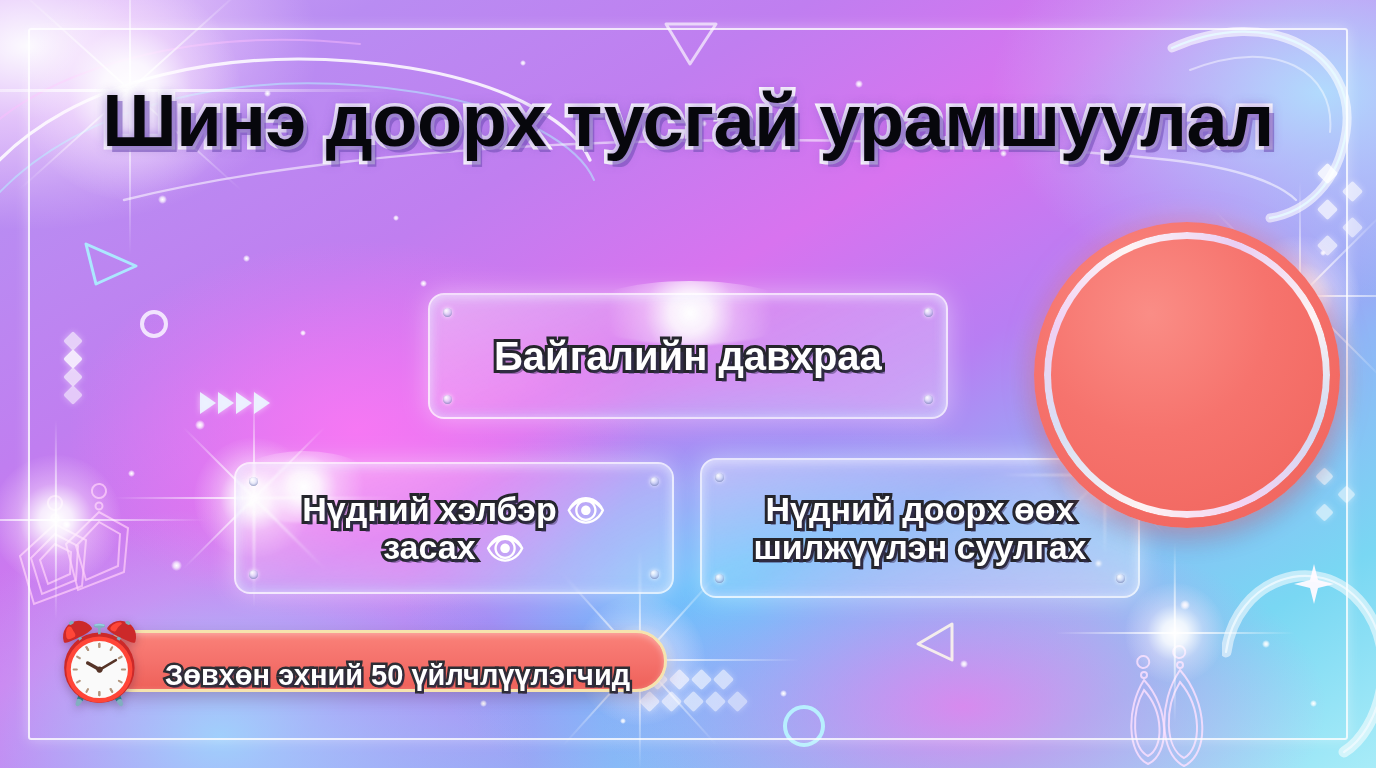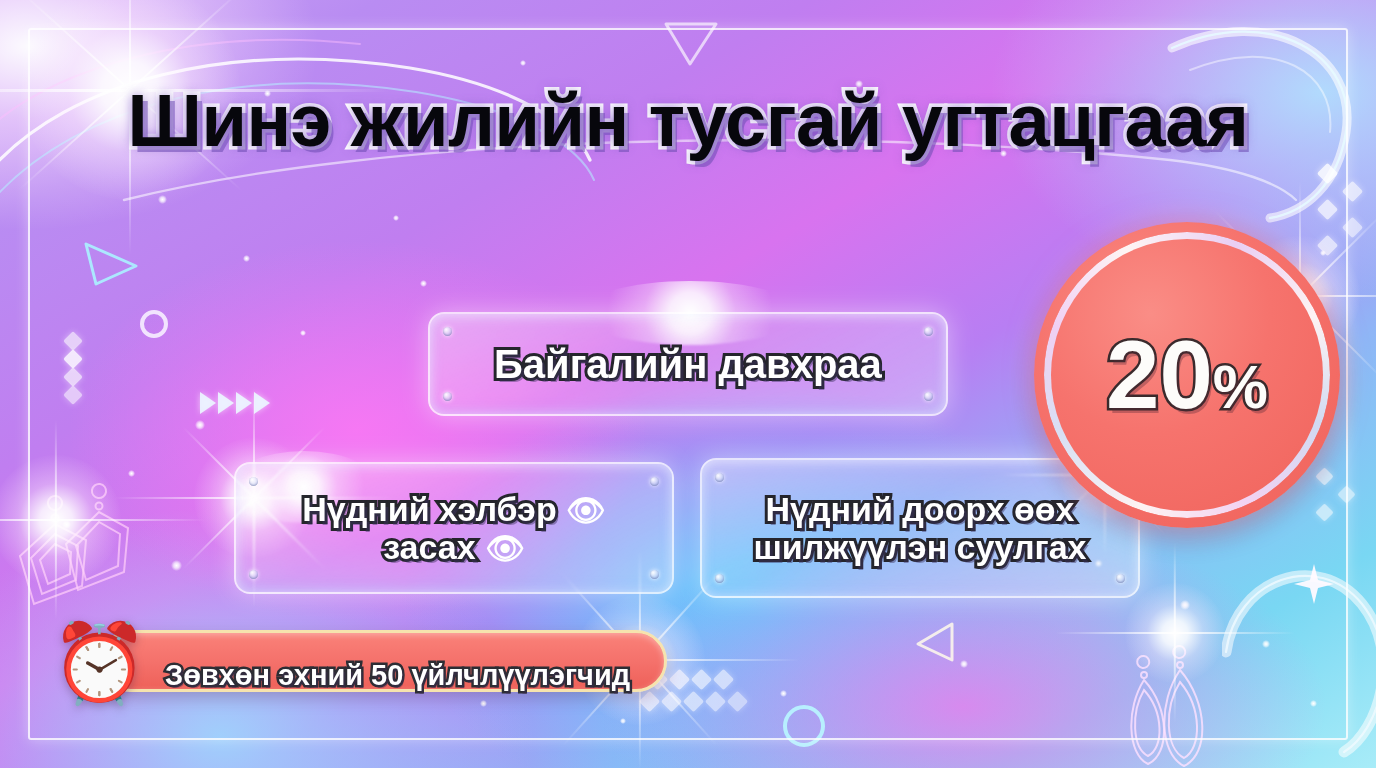--- a/index.html
+++ b/index.html
@@ -354,23 +354,23 @@
   </div>
   <div class="flare" style="left:560px;top:258px;width:260px;height:110px;">
     <div class="core" style="width:220px;height:64px;"></div>
   </div>
   <div class="flare" style="left:214px;top:432px;width:180px;height:110px;">
     <div class="core" style="width:150px;height:72px;"></div>
   </div>
 
   <div id="frame"></div>
 
-  <div id="title">Шинэ жилийн тусгай угтацгаая</div>
-
-  <div class="plate" style="left:428px;top:312px;width:520px;height:104px;">
+  <div id="title">Шинэ доорх тусгай урамшуулал</div>
+
+  <div class="plate" style="left:428px;top:293px;width:520px;height:126px;">
     <span class="rivet rv-tl"></span>
     <span class="rivet rv-tr"></span>
     <span class="rivet rv-bl"></span>
     <span class="rivet rv-br"></span>
     <div class="ptext">Байгалийн давхраа</div>
   </div>
 
   <div class="plate" style="left:700px;top:458px;width:440px;height:140px;">
     <span class="rivet rv-tl"></span>
     <span class="rivet rv-tr"></span>
@@ -390,23 +390,20 @@
     <div class="ptext" style="font-size:34px;">
       <span>Нүдний хэлбэр</span>
       <span class="emoji">👁</span><br>
       <span>засах</span>
       <span class="emoji">👁</span>
     </div>
   </div>
 
   <div id="badge">
     <div class="ring"></div>
-    <div class="pct">
-      <span>20</span><span class="small">%</span>
-    </div>
   </div>
 
   <div id="pill">
     <span class="ptxt">Зөвхөн эхний 50 үйлчлүүлэгчид</span>
   </div>
   <div id="clock">⏰</div>
 
 </div>
 
 </body></html>

